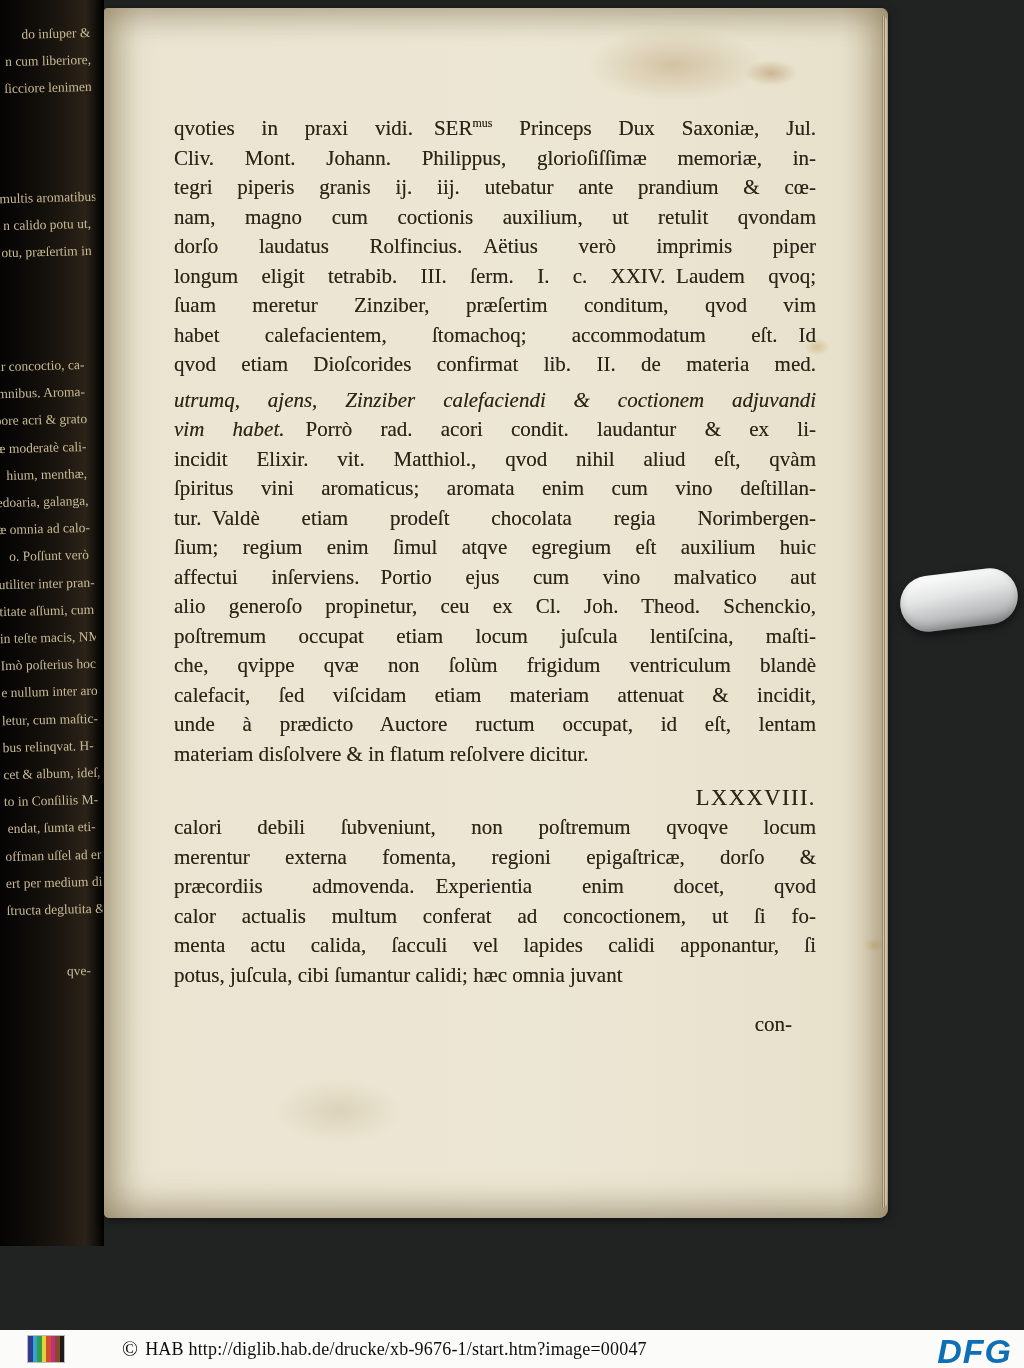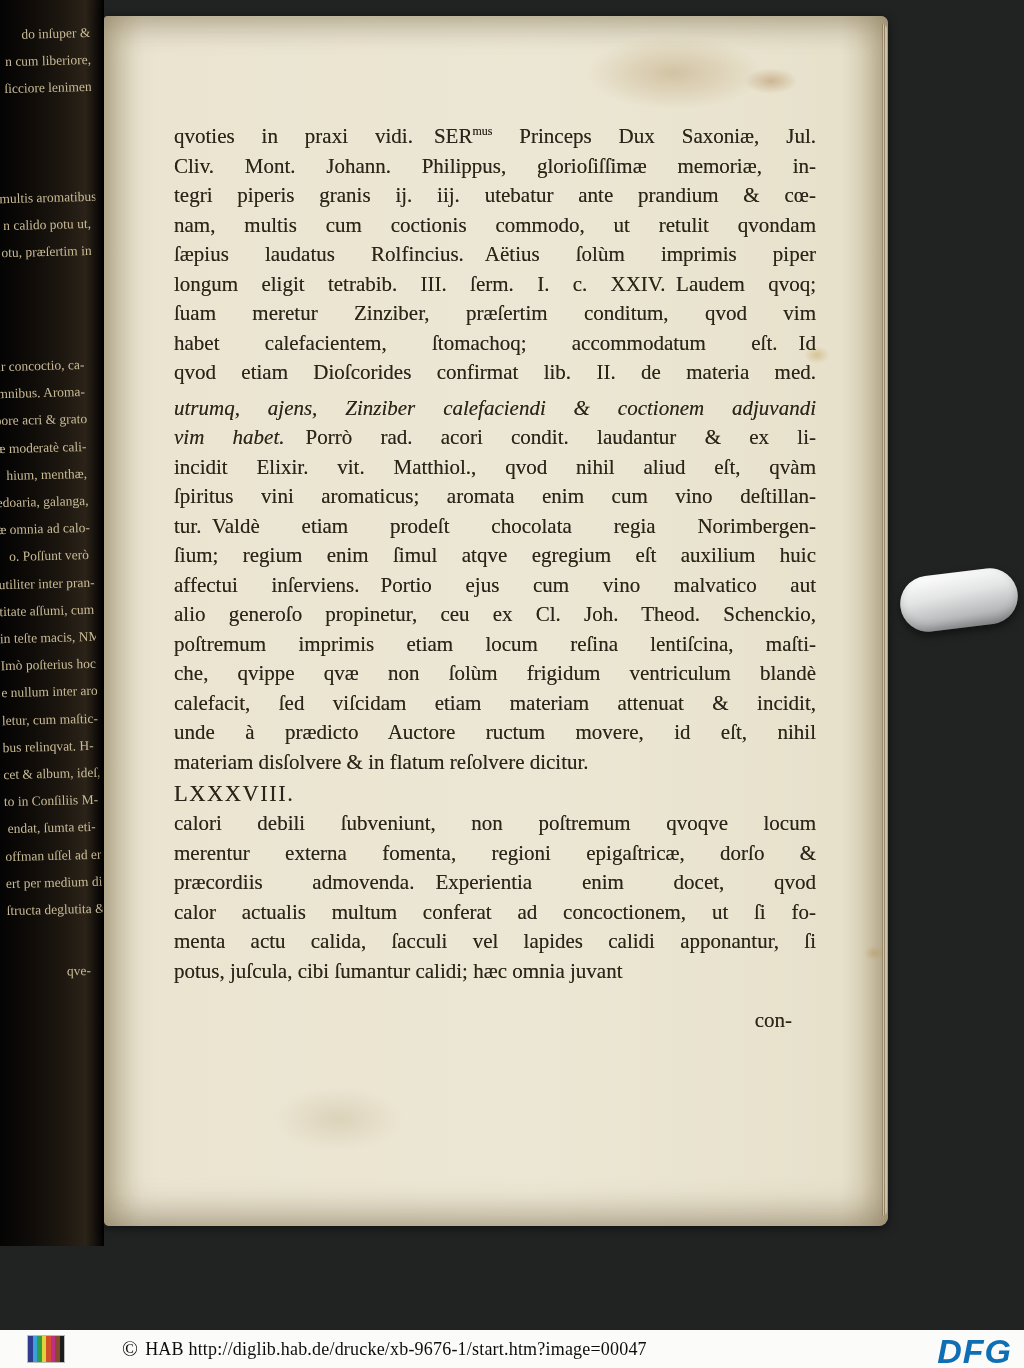--- a/index.html
+++ b/index.html
@@ -21,21 +21,21 @@
     color: #c9bb96; transform: rotate(-1.4deg);
   }
   .efrag {
     font-size: 13.5px; line-height: 27.2px; white-space: nowrap;
     text-align: right; padding-right: 5px;
   }
   #fg1 { top: 20px; } #fg2 { top: 184px; } #fg3 { top: 352px; } #fg4 { top: 958px; }
 
   
   .page {
-    position: absolute; left: 104px; top: 16px; width: 784px; height: 1210px;
+    position: absolute; left: 104px; top: 8px; width: 784px; height: 1210px;
     border-radius: 4px 7px 9px 5px;
     background: linear-gradient(90deg,#d9d1b8 0%,#eae4d1 5%,#ece7d4 55%,#e7e1cc 94%,#d5cbaf 100%);
     box-shadow: inset 0 14px 26px rgba(105,88,55,.18),
                 inset 0 -18px 30px rgba(105,88,55,.22),
                 inset 16px 0 34px rgba(105,88,55,.20),
                 inset -16px 0 30px rgba(105,88,55,.24),
                 0 2px 10px rgba(0,0,0,.55);
   }
   .page::after {
     content:""; position:absolute; right:1px; top:8px; bottom:10px; width:5px;
@@ -53,21 +53,21 @@
   .textblock {
     position: absolute; left: 70px; top: 106px; width: 642px;
     color: #2b2418; font-size: 21px; line-height: 29.5px;
     text-shadow: 0 0 .6px rgba(43,36,24,.55);
   }
   .tline { text-align: justify; text-align-last: justify; min-height: 29.5px; }
   .tline.last { text-align-last: left; font-family: Liberation Serif, serif; }
   .tline.indent { text-indent: 44px; }
   .it { font-style: italic; margin-top: 6px; }
   .sup { vertical-align: super; font-size: 12px; line-height: 0; }
-  .heading { text-align: left; font-size: 22.5px; line-height: 31px; letter-spacing: 1.5px; margin-top: 1px; }
+  .heading { text-align: right; font-size: 22.5px; line-height: 31px; letter-spacing: 1.5px; margin-top: 13px; }
   .catchword { text-align: right; padding-right: 24px; line-height: 29.5px; margin-top: 20px; }
 
   
   .clip {
     position: absolute; left: 900px; top: 572px; width: 118px; height: 56px;
     border-radius: 28px;
     background: linear-gradient(175deg,#fbfbfb 8%,#e3e4e4 40%,#b9babb 75%,#8e9092 100%);
     transform: rotate(-7deg);
     box-shadow: 0 4px 9px rgba(0,0,0,.5), inset 0 -4px 8px rgba(0,0,0,.18);
   }
@@ -138,38 +138,38 @@
     <div class="stain s2"></div>
     <div class="stain s3"></div>
     <div class="stain s4"></div>
     <div class="stain s5"></div>
 
     <div class="textblock">
       <div>
           <div class="tline"><span>qvoties in praxi vidi. SER</span><span class="sup">mus</span><span> Princeps Dux Saxoniæ, Jul.</span></div>
           <div class="tline">Cliv. Mont. Johann. Philippus, glorioſiſſimæ memoriæ, in-</div>
           <div class="tline">tegri piperis granis ij. iij. utebatur ante prandium &amp; cœ-</div>
-          <div class="tline">nam, multis cum coctionis commodo, ut retulit qvondam</div>
-          <div class="tline">ſæpius laudatus Rolfincius. Aëtius ſolùm imprimis piper</div>
+          <div class="tline">nam, magno cum coctionis auxilium, ut retulit qvondam</div>
+          <div class="tline">dorſo laudatus Rolfincius. Aëtius verò imprimis piper</div>
           <div class="tline">longum eligit tetrabib. III. ſerm. I. c. XXIV. Laudem qvoq;</div>
           <div class="tline">ſuam meretur Zinziber, præſertim conditum, qvod vim</div>
           <div class="tline">habet calefacientem, ſtomachoq; accommodatum eſt. Id</div>
           <div class="tline">qvod etiam Dioſcorides confirmat lib. II. de materia med.</div>
           <div class="tline it">utrumq, ajens, Zinziber calefaciendi &amp; coctionem adjuvandi</div>
           <div class="tline"><span class="it">vim habet.</span><span> Porrò rad. acori condit. laudantur &amp; ex li-</span></div>
           <div class="tline">incidit Elixir. vit. Matthiol., qvod nihil aliud eſt, qvàm</div>
           <div class="tline">ſpiritus vini aromaticus; aromata enim cum vino deſtillan-</div>
           <div class="tline">tur. Valdè etiam prodeſt chocolata regia Norimbergen-</div>
           <div class="tline">ſium; regium enim ſimul atqve egregium eſt auxilium huic</div>
           <div class="tline">affectui inſerviens. Portio ejus cum vino malvatico aut</div>
           <div class="tline">alio generoſo propinetur, ceu ex Cl. Joh. Theod. Schenckio,</div>
-          <div class="tline">poſtremum imprimis etiam locum reſina lentiſcina, maſti-</div>
+          <div class="tline">poſtremum occupat etiam locum juſcula lentiſcina, maſti-</div>
           <div class="tline">che, qvippe qvæ non ſolùm frigidum ventriculum blandè</div>
           <div class="tline">calefacit, ſed viſcidam etiam materiam attenuat &amp; incidit,</div>
-          <div class="tline">unde à prædicto Auctore ructum movere, id eſt, nihil</div>
+          <div class="tline">unde à prædicto Auctore ructum occupat, id eſt, lentam</div>
           <div class="tline last">materiam disſolvere &amp; in flatum reſolvere dicitur.</div>
         </div>
       <div class="heading">LXXXVIII.</div>
       <div>
           <div class="tline">calori debili ſubveniunt, non poſtremum qvoqve locum</div>
           <div class="tline">merentur externa fomenta, regioni epigaſtricæ, dorſo &amp;</div>
           <div class="tline">præcordiis admovenda. Experientia enim docet, qvod</div>
           <div class="tline">calor actualis multum conferat ad concoctionem, ut ſi fo-</div>
           <div class="tline">menta actu calida, ſacculi vel lapides calidi apponantur, ſi</div>
           <div class="tline last">potus, juſcula, cibi ſumantur calidi; hæc omnia juvant</div>

